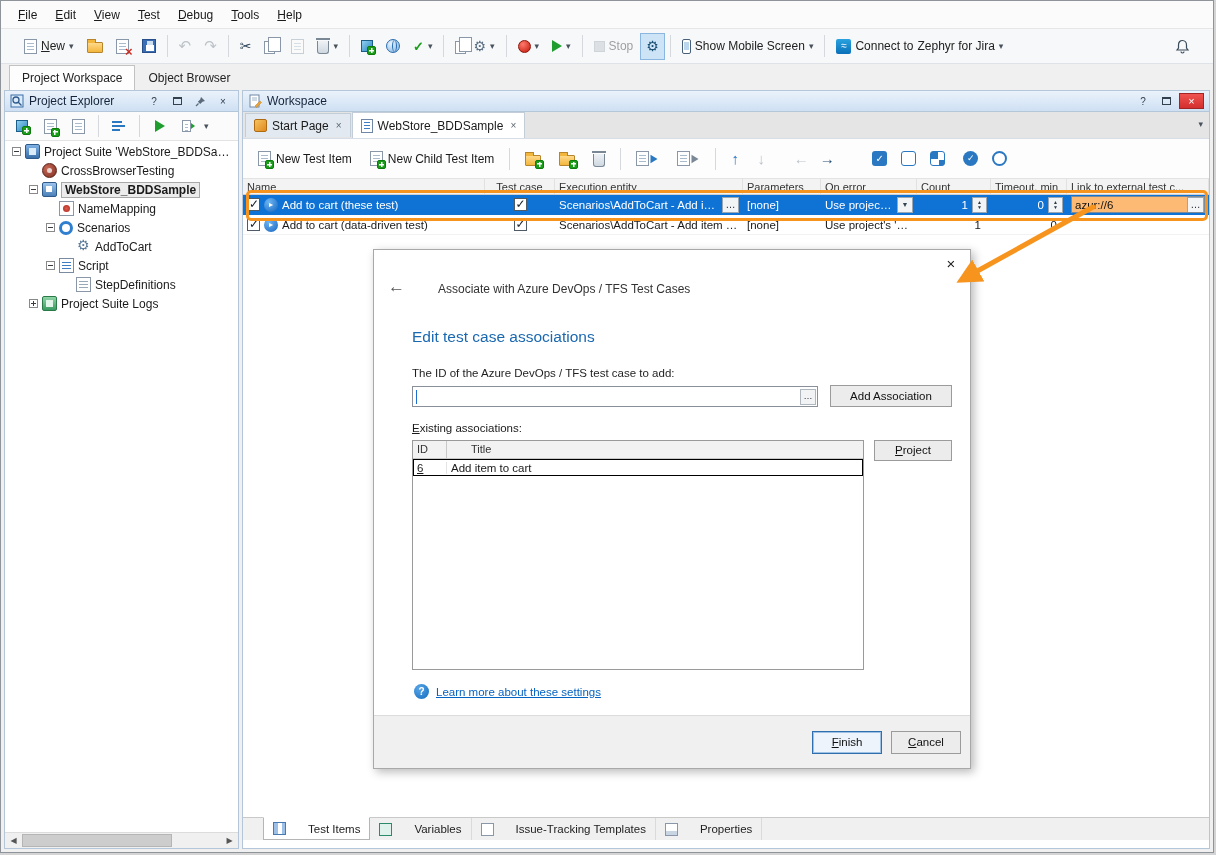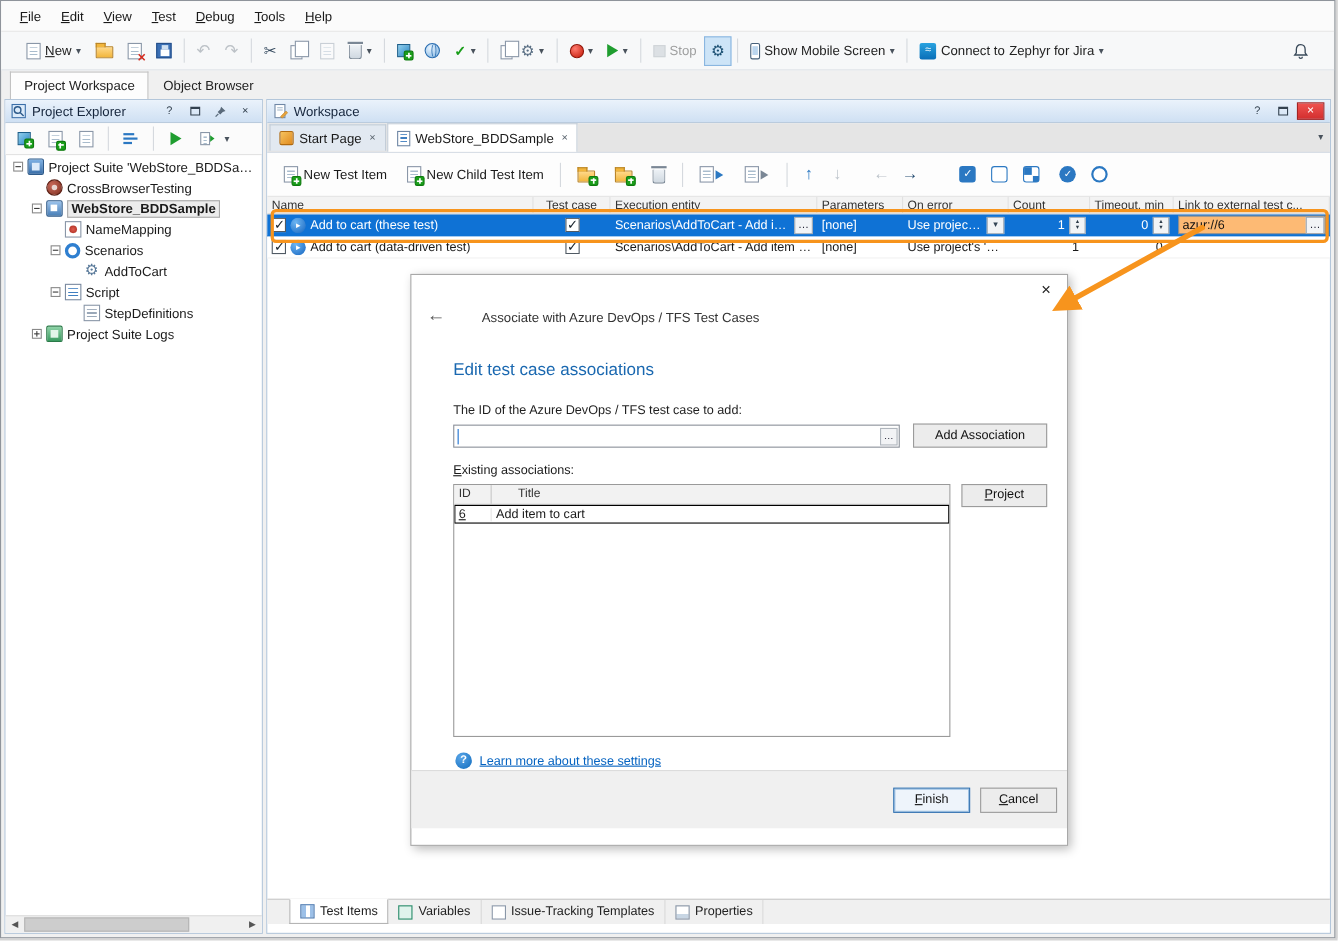--- a/index.html
+++ b/index.html
@@ -196,29 +196,29 @@
   .ah-id { width:34px; border-right:1px solid #c8c8c8; padding:2px 4px; }
   .ah-title { flex:1; padding:2px 4px; }
   .assoc-row { display:flex; height:17px; align-items:center; outline:1px solid #000; outline-offset:-1px; }
   .ar-id { width:34px; padding:0 4px; border-right:1px solid #e4e4e4; text-decoration:underline; }
   .ar-title { flex:1; padding:0 4px; }
   .remove-btn { position:absolute; left:500px; top:190px; width:78px; height:21px; line-height:19px; }
   .learnrow { position:absolute; left:40px; top:434px; display:flex; align-items:center; gap:7px; }
   .qicon { width:15px; height:15px; border-radius:50%; background:radial-gradient(circle at 35% 30%,#5aa6e8,#0f6bbd);
            color:#fff; font-size:10px; line-height:15px; text-align:center; font-weight:bold; flex:none; }
   .learnlink { color:#0563c1; text-decoration:underline; cursor:default; }
-  .dlg-footer { position:absolute; left:0; right:0; bottom:15px; height:53px; background:#f0f0f0; border-top:1px solid #dcdcdc; }
+  .dlg-footer { position:absolute; left:0; right:0; bottom:0; height:53px; background:#f0f0f0; border-top:1px solid #dcdcdc; }
   .finish { position:absolute; left:438px; top:15px; width:70px; height:23px; line-height:21px;
             border:1px solid #2f6fae; background:#eef4fb; box-shadow:inset 0 0 0 1px #9dc1e4; }
   .cancel { position:absolute; left:517px; top:15px; width:70px; height:23px; line-height:21px; }
 
   
   .btabs { position:absolute; left:0; right:0; bottom:8px; height:23px; background:#f0f0f0; border-top:1px solid #c9c9c9;
            display:flex; align-items:stretch; padding-left:20px; }
-  .btab { display:flex; align-items:center; gap:5px; padding:0 9px; font-size:11.5px; color:#222;
+  .btab { display:flex; align-items:center; gap:22px; padding:0 9px; font-size:11.5px; color:#222;
           border-right:1px solid #dadada; cursor:default; }
   .btab.active { background:#fff; border:1px solid #b5b5b5; border-top:1px solid #fff; margin-top:-1px; }
   .bico { width:13px; height:13px; flex:none; border:1px solid #4a78b0;
           background:linear-gradient(90deg,#9cc0e8 0 4px,#fff 4px 8px,#9cc0e8 8px); }
   .bico.vars { border-color:#2a8a6a; background:#dff3ec; }
   .bico.tmpl { border-color:#8a97a8; background:#fff; }
   .bico.props { border-color:#8a97a8; background:linear-gradient(#fff 60%,#c8d6e4 60%); }
 </style>
 </head>
 <body>

